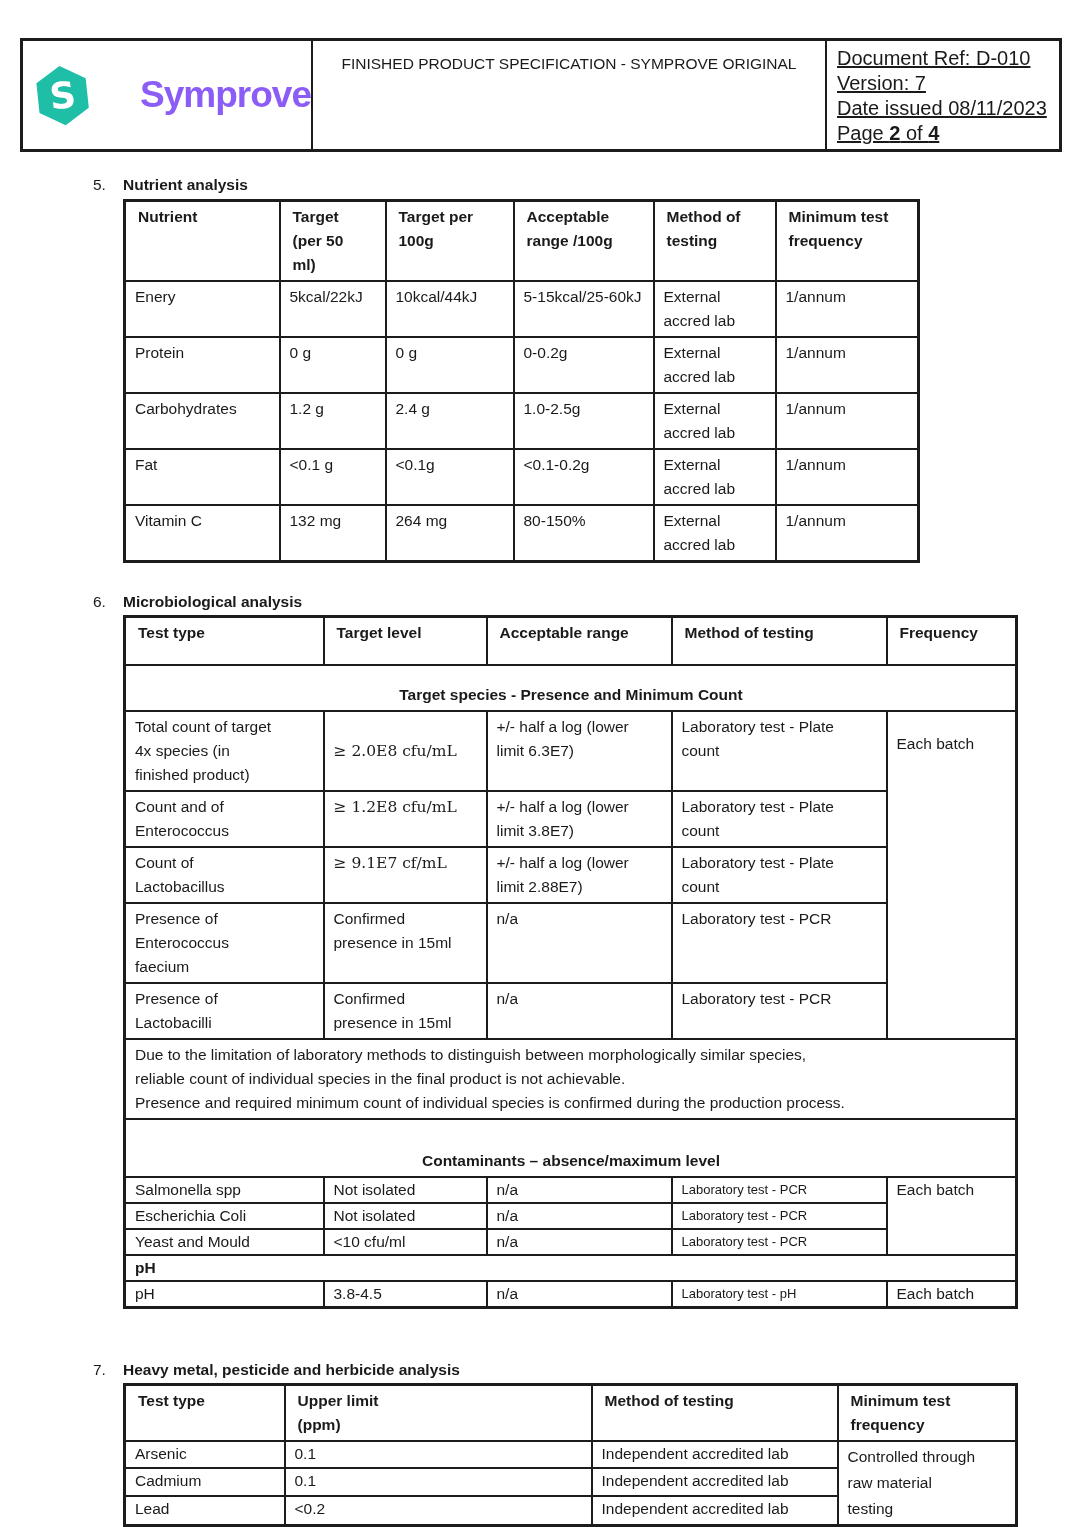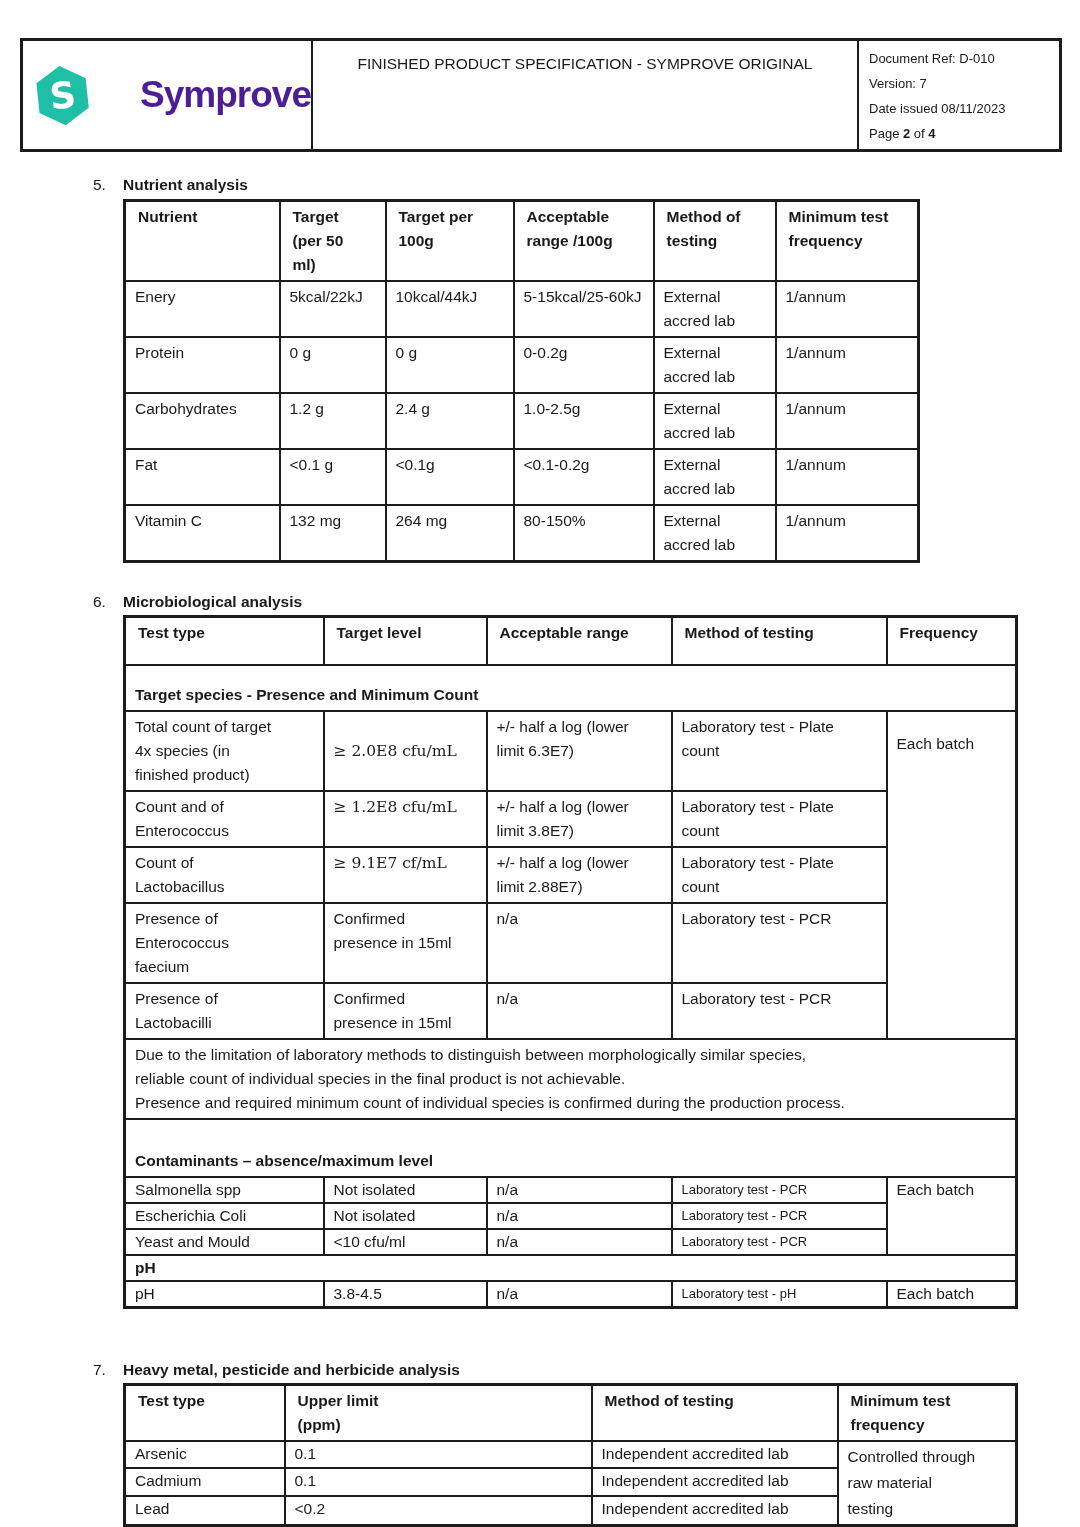--- a/index.html
+++ b/index.html
@@ -20,36 +20,36 @@
     box-sizing:border-box;
   }
   .logo-cell{
     width:290px;
     border-right:2px solid #1c1c1c;
     box-sizing:border-box;
     display:flex;align-items:center;
     padding-left:12px;gap:10px;
   }
   .logo-word{
-    font-size:37px;font-weight:bold;color:#4c1d95;letter-spacing:-1px;margin-left:40px;
+    font-size:37px;font-weight:bold;color:#8b5cf6;letter-spacing:-1px;margin-left:40px;
   }
   .title-cell{
     flex:1;
     border-right:2px solid #1c1c1c;
     box-sizing:border-box;
     display:flex;flex-direction:column;align-items:center;justify-content:space-between;
     padding:14px 6px 8px 6px;
   }
   .doc-title{font-size:23px;font-weight:bold;margin-top:8px;}
   .doc-subtitle{font-size:15.5px;}
   .info-cell{
-    width:200px;
+    width:232px;
     box-sizing:border-box;
     padding:5px 4px 0 10px;
-    font-size:13px;line-height:25px;
+    font-size:20px;line-height:25px;text-decoration:underline;
   }
   .info-cell .line{white-space:nowrap;}
   .b{font-weight:bold;}
   
   .section-heading{
     display:flex;
     margin-left:93px;
     font-size:15.5px;font-weight:bold;
   }
   .section-heading .num{width:30px;font-weight:normal;}
@@ -70,21 +70,21 @@
     text-align:left;
     font-size:15.5px;
     line-height:24px;
     white-space:pre-line;
     font-weight:normal;
     overflow:hidden;
   }
   th{font-weight:bold;padding-left:12px;}
   .math{font-family:"DejaVu Serif",serif;border-radius:18px;}
   .vmid{vertical-align:middle;}
-  .vbot{vertical-align:bottom;}
+  .vbot{vertical-align:bottom;text-align:center;}
   .freq-span{vertical-align:top;padding-top:20px;}
   .tight td{line-height:20px;padding-top:2px;padding-bottom:2px;}
   .small-method{font-size:13px;line-height:18px;padding-top:4px;}
   .note-cell{line-height:24px;}
   .bold-row-label{font-weight:bold;}
 </style>
 </head>
 <body>
 
 <div class="page">

